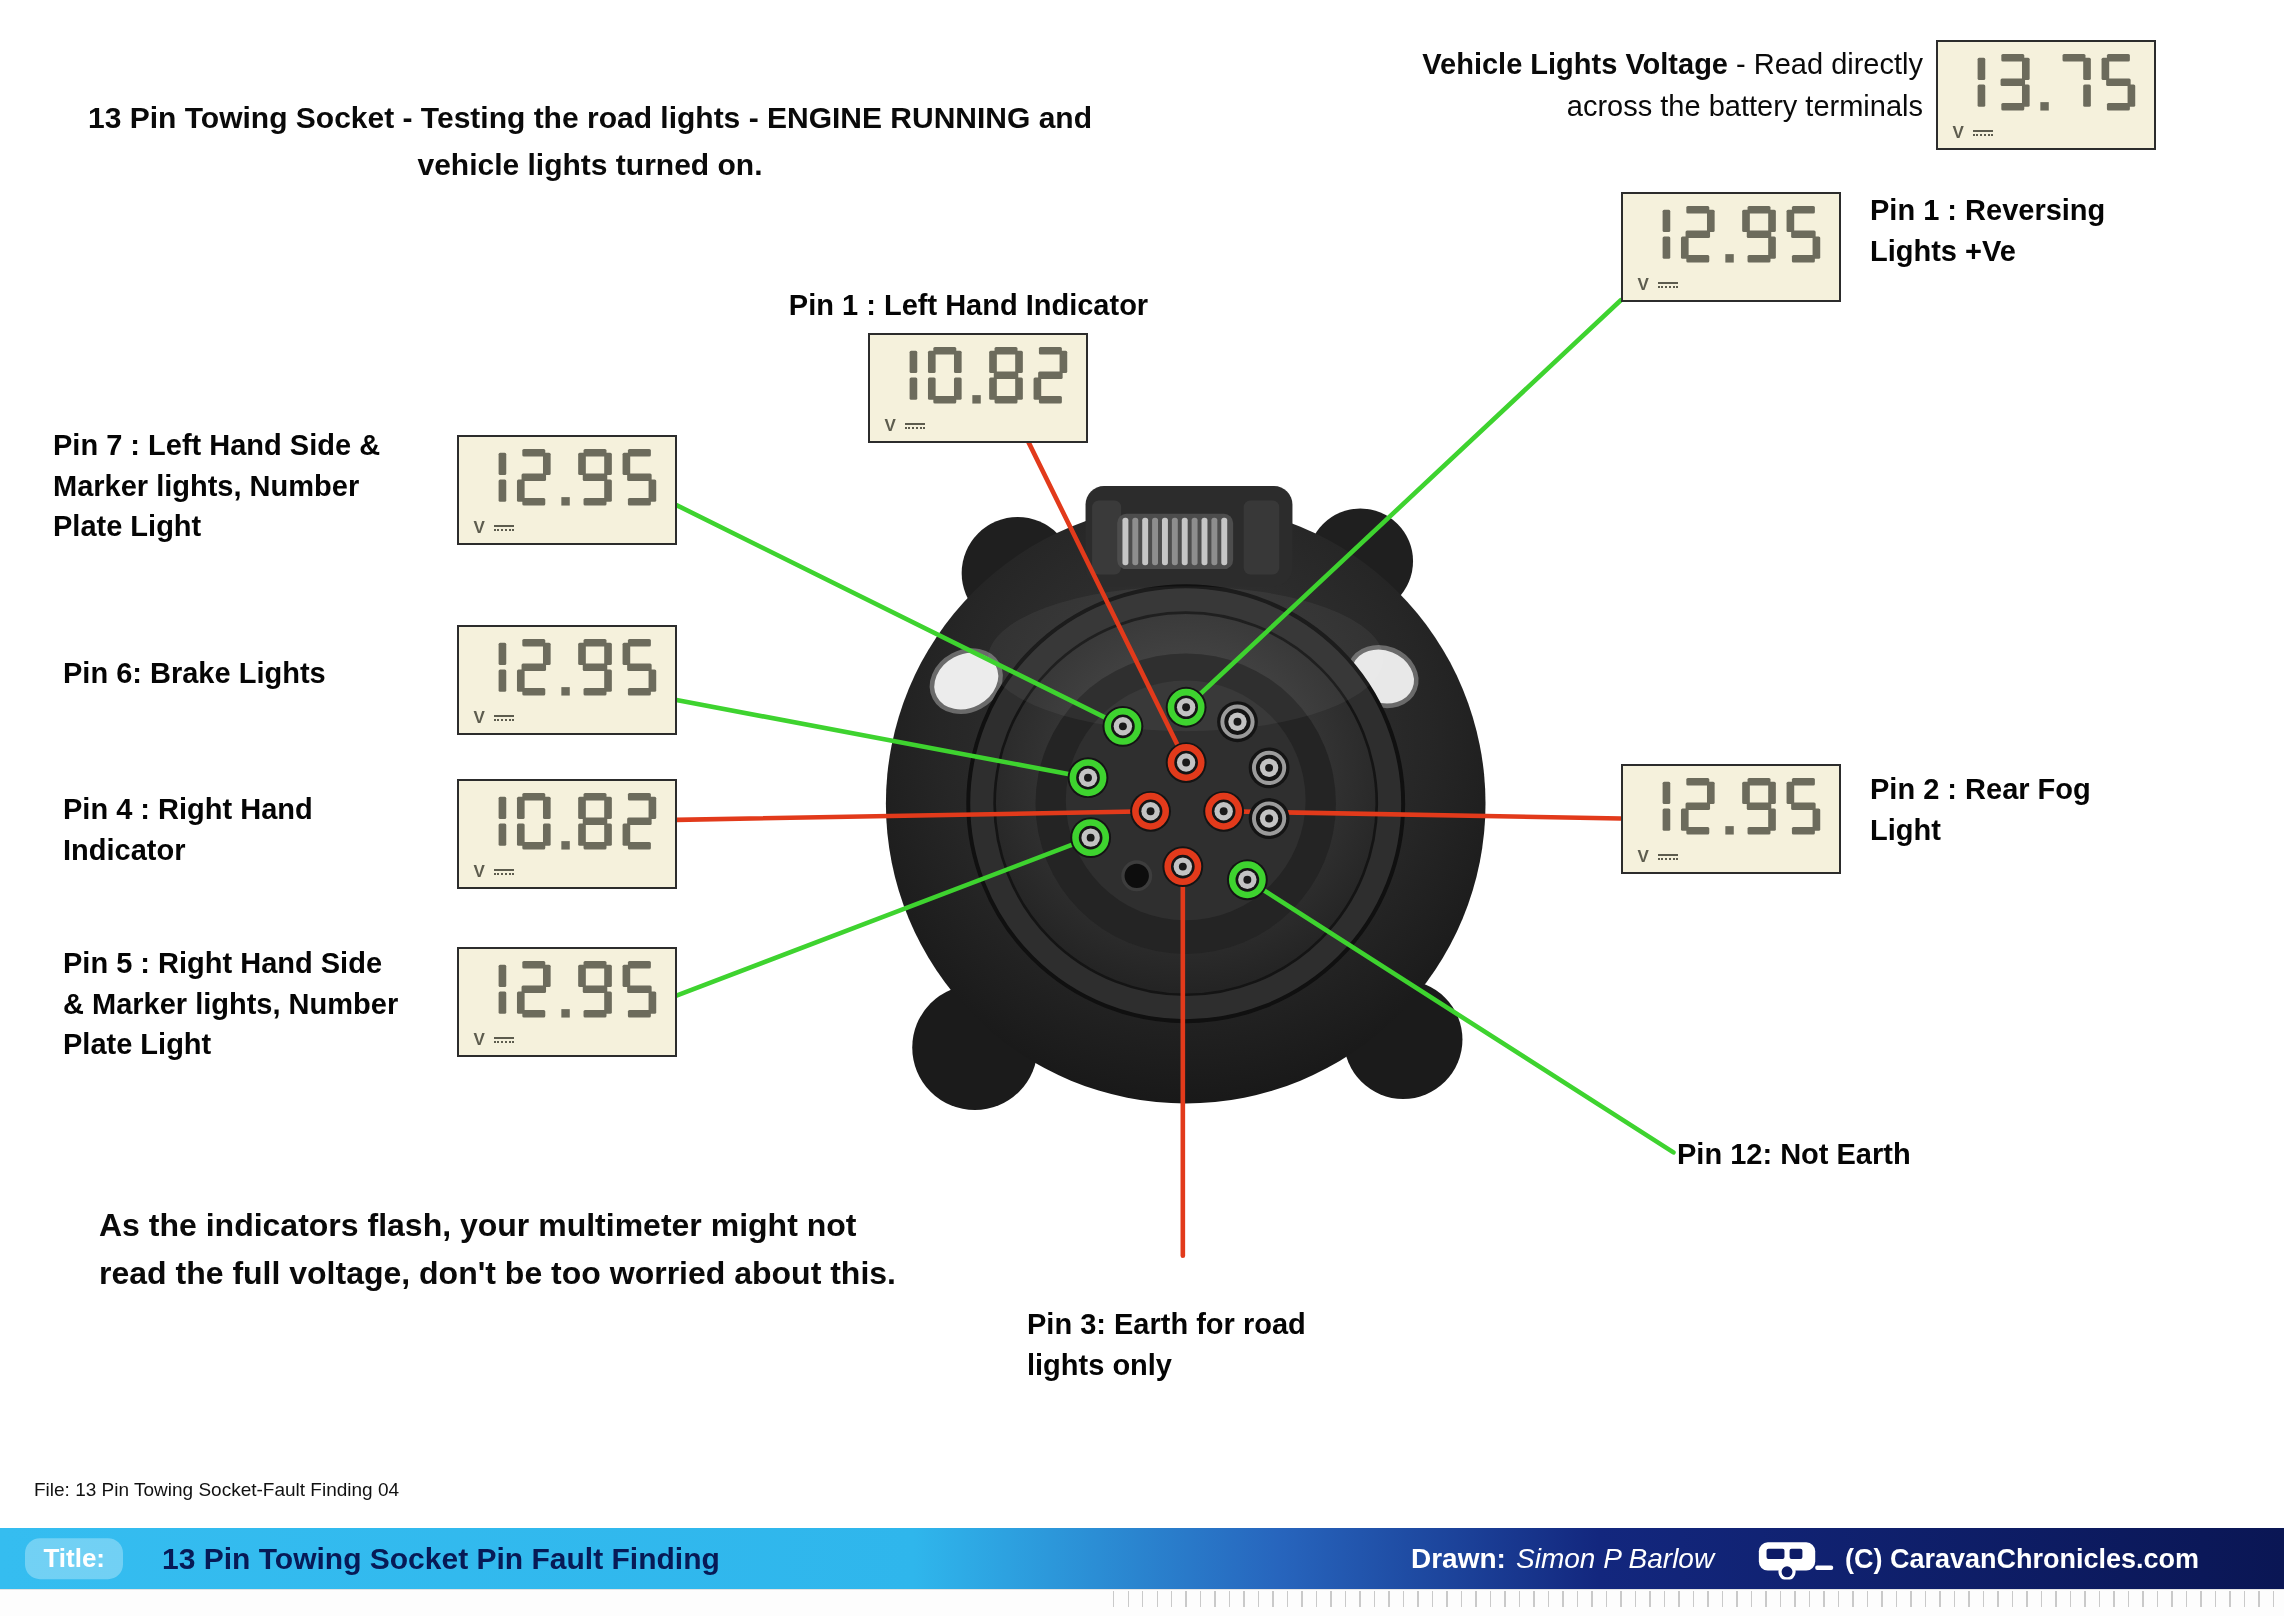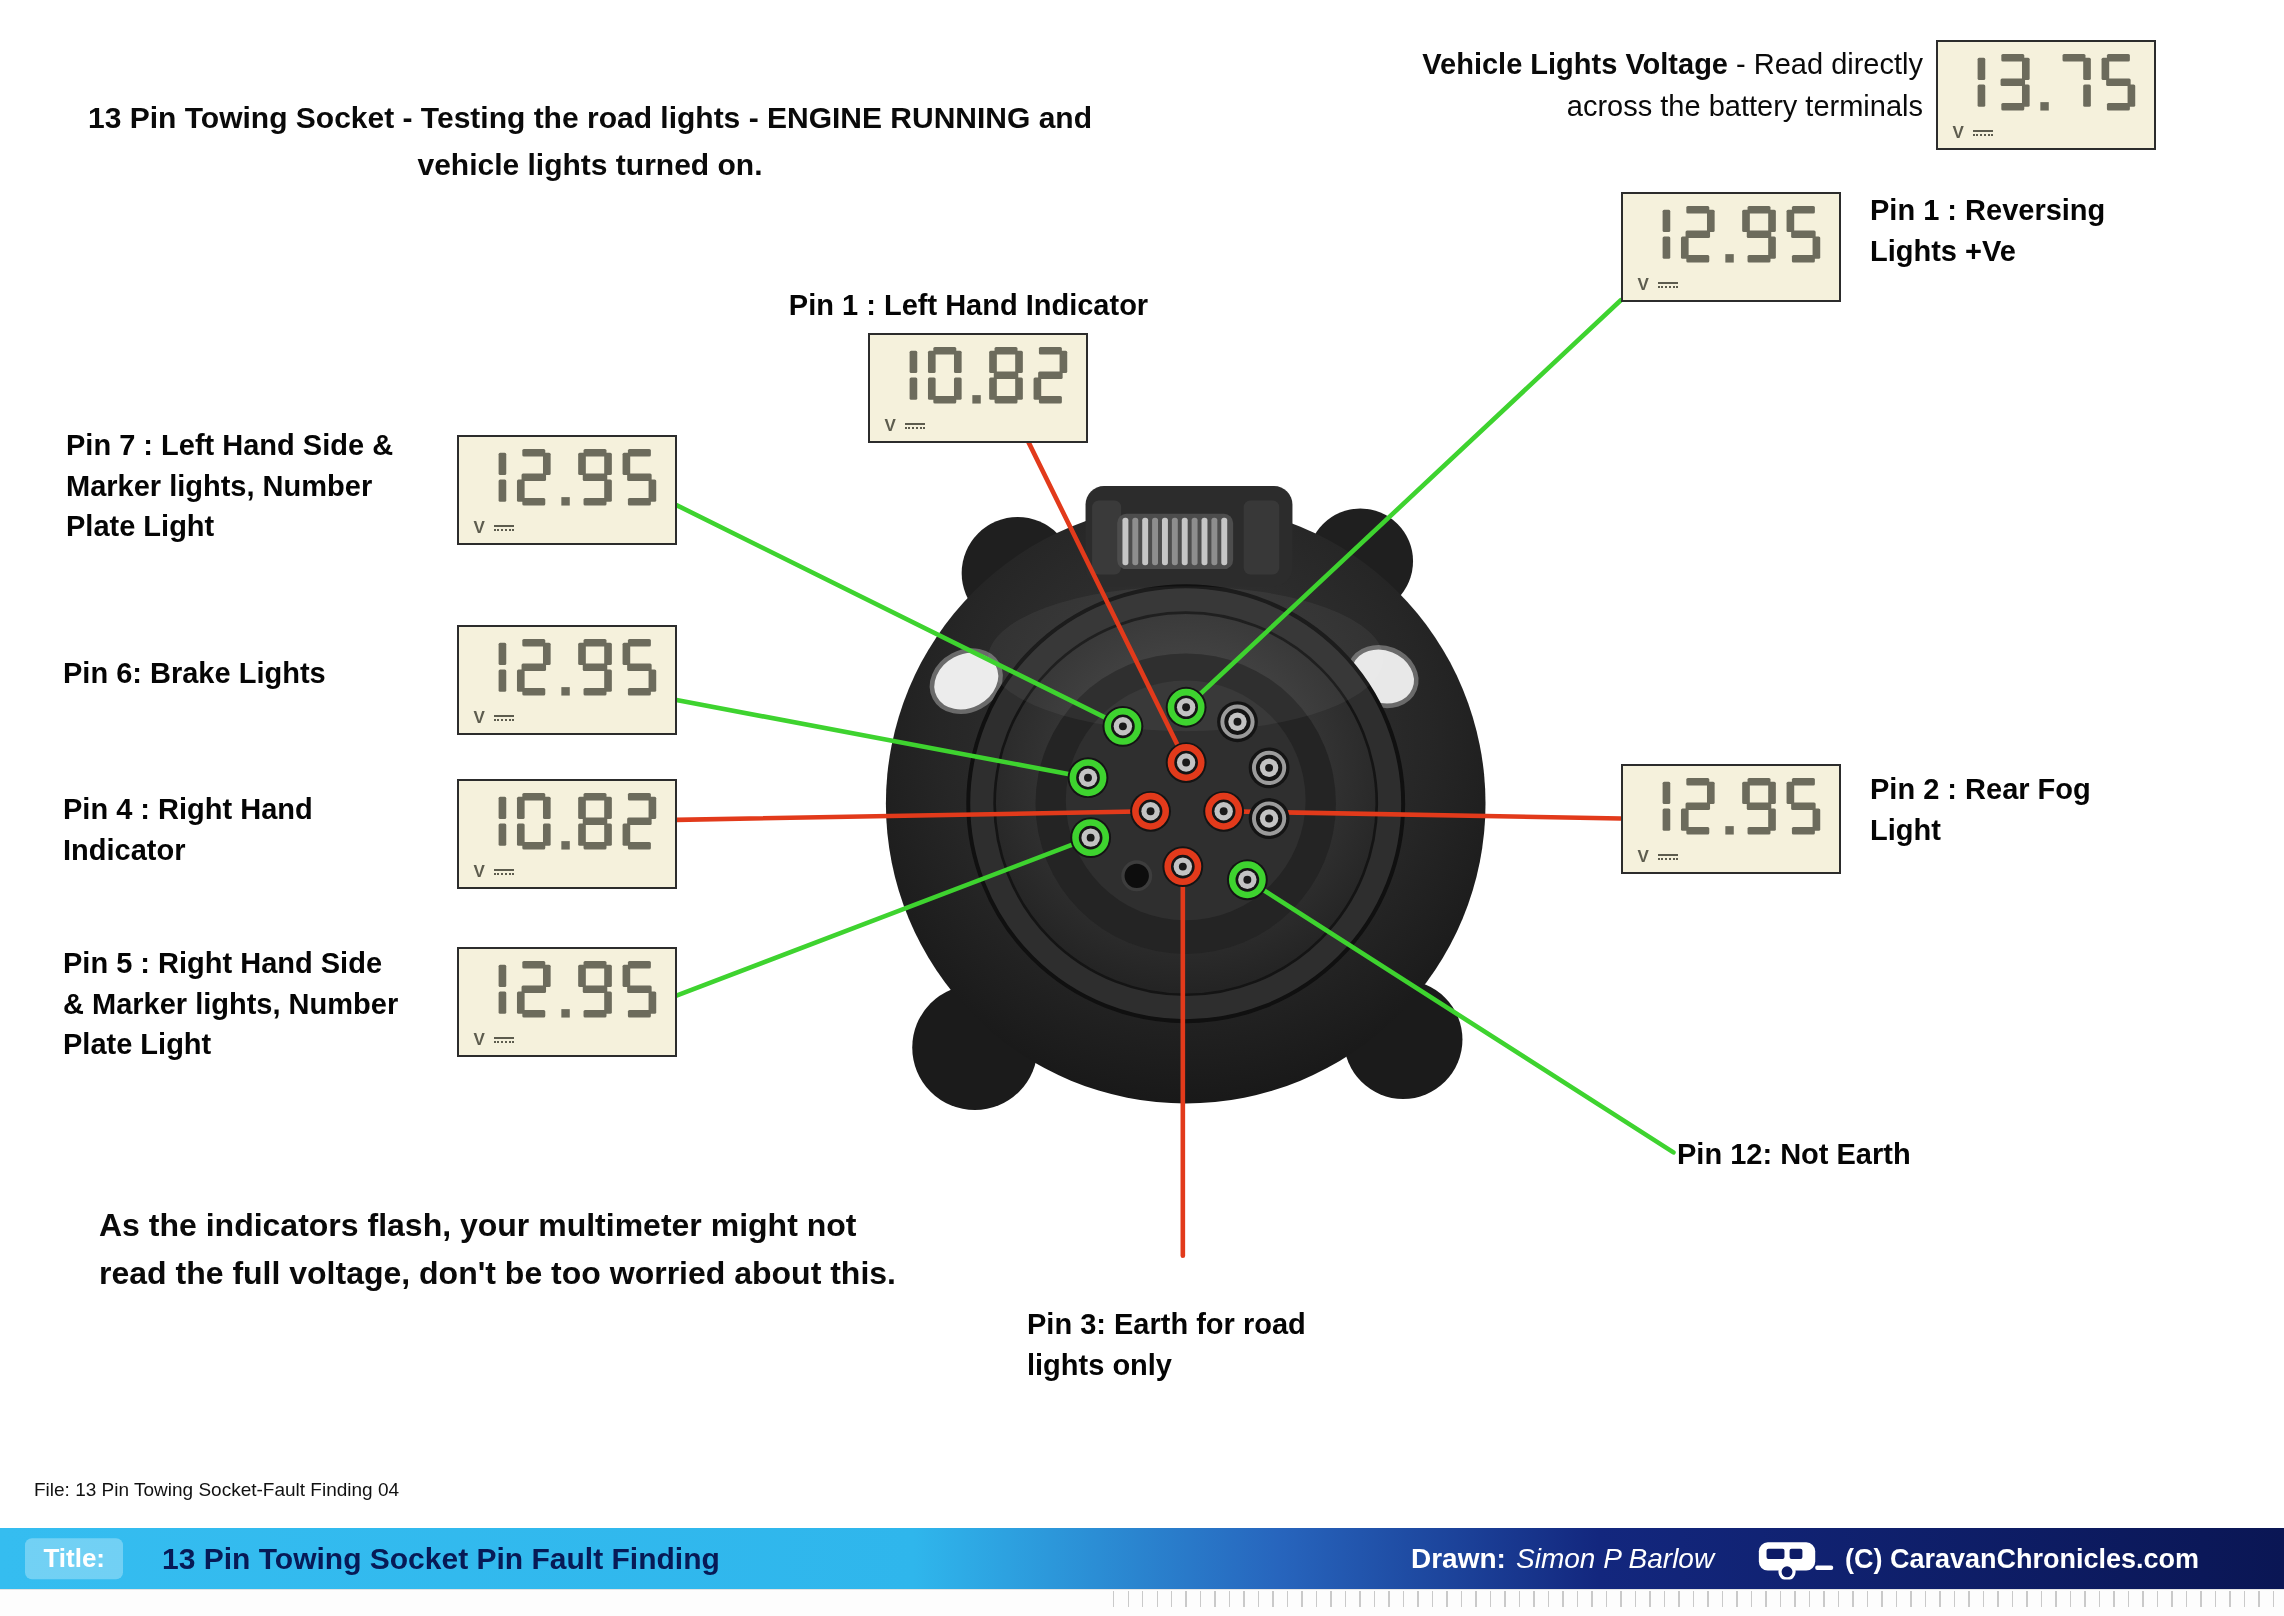--- a/index.html
+++ b/index.html
@@ -73,21 +73,21 @@
   .ring-green{stroke:var(--probe_green);stroke-width:10;}
   .ring-red{stroke:var(--probe_red);stroke-width:10;}
   .ring-metal{stroke:#9b9b9b;stroke-width:6;}
   
   .footer{
     left:0;top:1528px;width:2284px;height:61px;z-index:8;
     background:linear-gradient(90deg,#35bdf0 0%,#2fb6ec 40%,#2765bd 56%,#13277e 70%,#0a1654 100%);
   }
   .footer .chip{
     position:absolute;left:25px;top:50%;transform:translateY(-50%);
-    padding:5.3px 18.4px;border-radius:7px;
+    padding:5.3px 18.4px;border-radius:15px;
     background:rgba(255,255,255,0.30);
     color:#ffffff;font-size:26px;font-weight:700;
   }
   .footer .ftitle{
     position:absolute;left:162px;top:50%;transform:translateY(-50%);
     color:#071a56;font-size:30px;font-weight:700;white-space:nowrap;
   }
   .footer .drawn-label{
     position:absolute;left:1411px;top:50%;transform:translateY(-50%);
     color:#ffffff;font-size:28px;font-weight:700;
@@ -501,21 +501,21 @@
       </g>
     </svg>
   <div class="units">
     <span class="uv">V</span>
     <span class="dc-icon"></span>
   </div>
 </div>
 
 <div class="abs lbl" style="left:751px;top:285px;width:435px;text-align:center">Pin 1 : Left Hand Indicator</div>
 <div class="abs lbl" style="left:1870px;top:190px;width:290px">Pin 1 : Reversing Lights +Ve</div>
-<div class="abs lbl" style="left:66px;top:425px;width:375px">Pin 7 : Left Hand Side &amp; Marker lights, Number Plate Light</div>
+<div class="abs lbl" style="left:53px;top:425px;width:375px">Pin 7 : Left Hand Side &amp; Marker lights, Number Plate Light</div>
 <div class="abs lbl" style="left:63px;top:653px;width:342px">Pin 6: Brake Lights</div>
 <div class="abs lbl" style="left:63px;top:789px;width:290px">Pin 4 : Right Hand Indicator</div>
 <div class="abs lbl" style="left:63px;top:943px;width:342px">Pin 5 : Right Hand Side &amp; Marker lights, Number Plate Light</div>
 <div class="abs lbl" style="left:1870px;top:769px;width:257px">Pin 2 : Rear Fog Light</div>
 <div class="abs lbl" style="left:1677px;top:1134px;width:342px">Pin 12: Not Earth</div>
 <div class="abs lbl" style="left:1027px;top:1304px;width:316px">Pin 3: Earth for road lights only</div>
 
 <div class="abs note">As the indicators flash, your multimeter might not read the full voltage, don't be too worried about this.</div>
 <div class="abs file-note">File: 13 Pin Towing Socket-Fault Finding 04</div>
 

